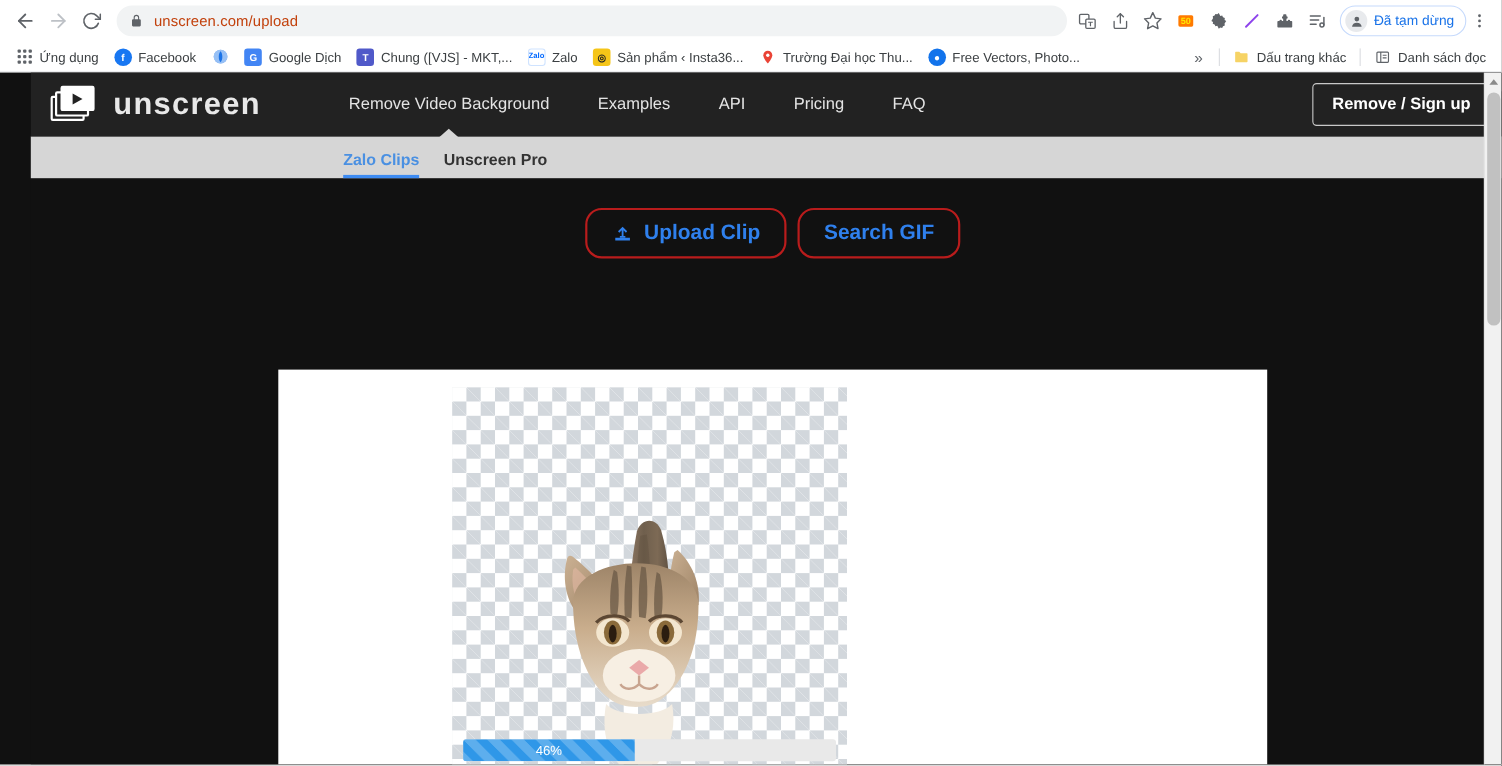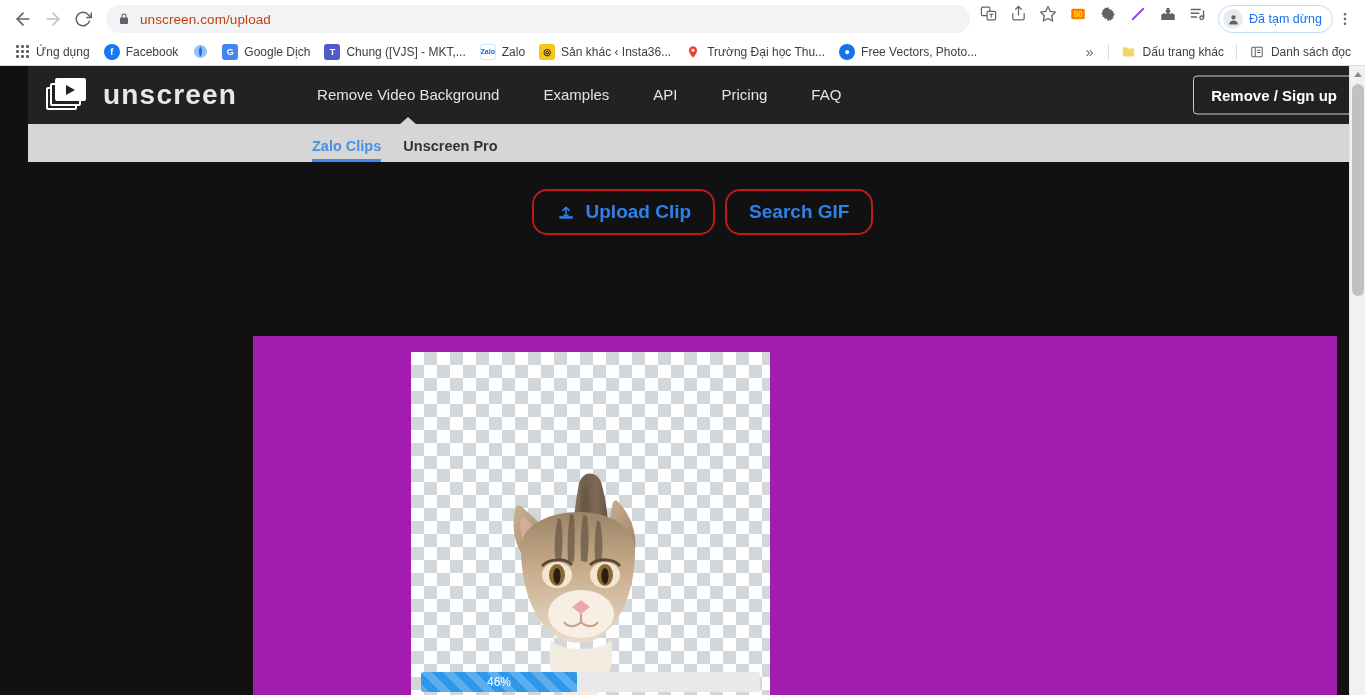--- a/index.html
+++ b/index.html
@@ -45,21 +45,21 @@
   .omnibox-url {
     font-size: 13.5px;
     color: #c2410c;
     white-space: nowrap;
     letter-spacing: 0.1px;
   }
 
   .toolbar-actions { display: flex; align-items: center; gap: 2px; flex: none; }
   .tb-icon {
     width: 28px; height: 28px;
-    display: flex; justify-content: center;
+    display: flex; align-items: center; justify-content: center;
     color: #5f6368;
     flex: none;
   }
   .profile-pill {
     display: flex; align-items: center;
     height: 28px;
     border: 1px solid #c6dafc;
     border-radius: 14px;
     background: #ffffff;
     padding: 0 10px 0 4px;
@@ -244,23 +244,23 @@
     gap: 10px;
     padding: 0 22px;
     white-space: nowrap;
   }
   .btn-outline svg { display: block; }
 
   
   .clip-panel {
     position: absolute;
     left: 225px; top: 270px;
-    width: 1084px;
+    width: 899px;
     height: 359px;
-    background: #a21caf;
+    background: #ffffff;
   }
   .clip-canvas {
     position: absolute;
     left: 158px; top: 16px;
     width: 359px;
     height: 343px;
     overflow: hidden;
     background-color: #ffffff;
     background-image:
       linear-gradient(45deg, #d2d7dc 25%, transparent 25%, transparent 75%, #d2d7dc 75%),
@@ -470,21 +470,21 @@
     <span class="bm-label">Chung ([VJS] - MKT,...</span>
   </div>
 
   <div class="bm">
     <span class="fav" style="background:#ffffff;color:#0068ff;border:1px solid #cfe3ff;font-size:7px;">Zalo</span>
     <span class="bm-label">Zalo</span>
   </div>
 
   <div class="bm">
     <span class="fav" style="background:#f5c518;color:#222;">◎</span>
-    <span class="bm-label">Sản khác ‹ Insta36...</span>
+    <span class="bm-label">Sản phẩm ‹ Insta36...</span>
   </div>
 
   <div class="bm">
     <span class="fav" style="background:transparent;">
       <svg width="14" height="14" viewBox="0 0 24 24">
           <path d="M12 2c-3.9 0-7 3.1-7 7 0 5.2 7 13 7 13s7-7.8 7-13c0-3.9-3.1-7-7-7z" fill="#ea4335"></path>
           <circle cx="12" cy="9" r="2.6" fill="#fff"></circle>
         </svg>
     </span>
     <span class="bm-label">Trường Đại học Thu...</span>

